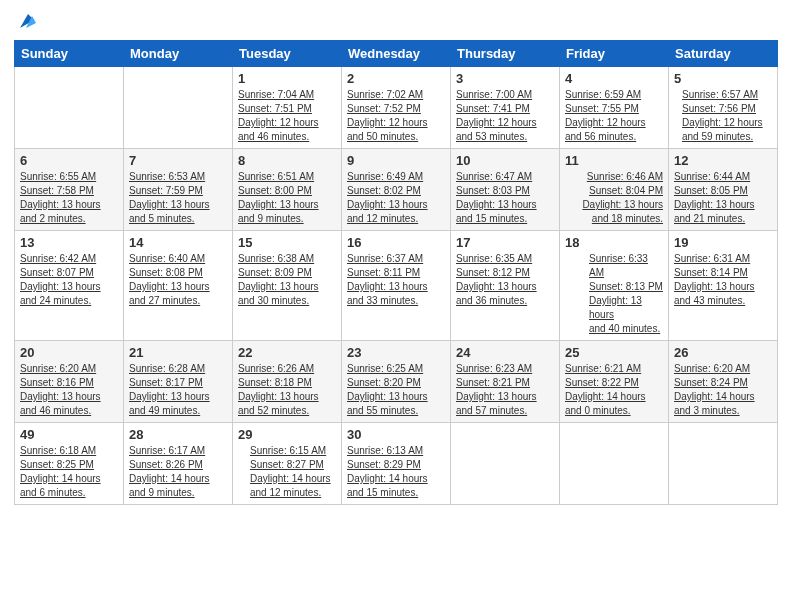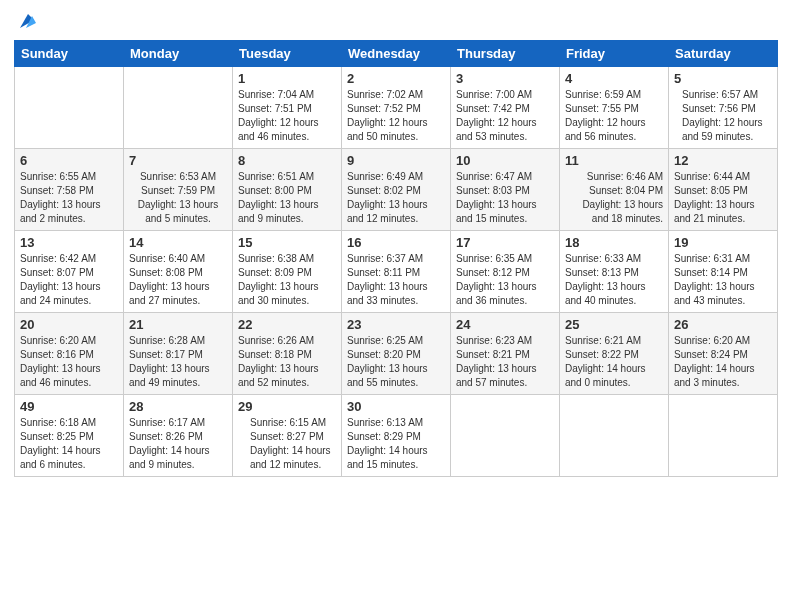--- a/index.html
+++ b/index.html
@@ -75,20 +75,21 @@
     .day-num {
       font-size: 13px;
       font-weight: bold;
       display: block;
       margin-bottom: 2px;
     }
     .day-info {
       font-size: 10px;
       line-height: 1.4;
       color: #333;
+      text-decoration: underline;
     }
     .empty-cell {
       background: #fff;
     }
     .alt-row td {
       background: #f5f5f5;
     }
     .normal-row td {
       background: #fff;
     }
@@ -142,21 +143,21 @@
           <td>
             <span class="day-num">2</span>
             <div class="day-info" style="white-space: pre-line;">Sunrise: 7:02 AM
 Sunset: 7:52 PM
 Daylight: 12 hours
 and 50 minutes.</div>
           </td>
           <td>
             <span class="day-num">3</span>
             <div class="day-info" style="white-space: pre-line;">Sunrise: 7:00 AM
-Sunset: 7:42 PM
+Sunset: 7:41 PM
 Daylight: 12 hours
 and 53 minutes.</div>
           </td>
           <td>
             <span class="day-num">4</span>
             <div class="day-info" style="white-space: pre-line;">Sunrise: 6:59 AM
 Sunset: 7:55 PM
 Daylight: 12 hours
 and 56 minutes.</div>
           </td>
@@ -171,21 +172,21 @@
         <tr class="alt-row">
           <td>
             <span class="day-num">6</span>
             <div class="day-info" style="white-space: pre-line;">Sunrise: 6:55 AM
 Sunset: 7:58 PM
 Daylight: 13 hours
 and 2 minutes.</div>
           </td>
           <td>
             <span class="day-num">7</span>
-            <div class="day-info" style="white-space: pre-line; text-align: center;">Sunrise: 6:53 AM
+            <div class="day-info" style="white-space: pre-line;">Sunrise: 6:53 AM
 Sunset: 7:59 PM
 Daylight: 13 hours
 and 5 minutes.</div>
           </td>
           <td>
             <span class="day-num">8</span>
             <div class="day-info" style="white-space: pre-line;">Sunrise: 6:51 AM
 Sunset: 8:00 PM
 Daylight: 13 hours
 and 9 minutes.</div>
@@ -250,21 +251,21 @@
           </td>
           <td>
             <span class="day-num">17</span>
             <div class="day-info" style="white-space: pre-line;">Sunrise: 6:35 AM
 Sunset: 8:12 PM
 Daylight: 13 hours
 and 36 minutes.</div>
           </td>
           <td>
             <span class="day-num">18</span>
-            <div class="day-info" style="white-space: pre-line;">Sunrise: 6:33 AM
+            <div class="day-info" style="white-space: pre-line; margin-left: 24px;">Sunrise: 6:33 AM
 Sunset: 8:13 PM
 Daylight: 13 hours
 and 40 minutes.</div>
           </td>
           <td>
             <span class="day-num">19</span>
             <div class="day-info" style="white-space: pre-line;">Sunrise: 6:31 AM
 Sunset: 8:14 PM
 Daylight: 13 hours
 and 43 minutes.</div>

